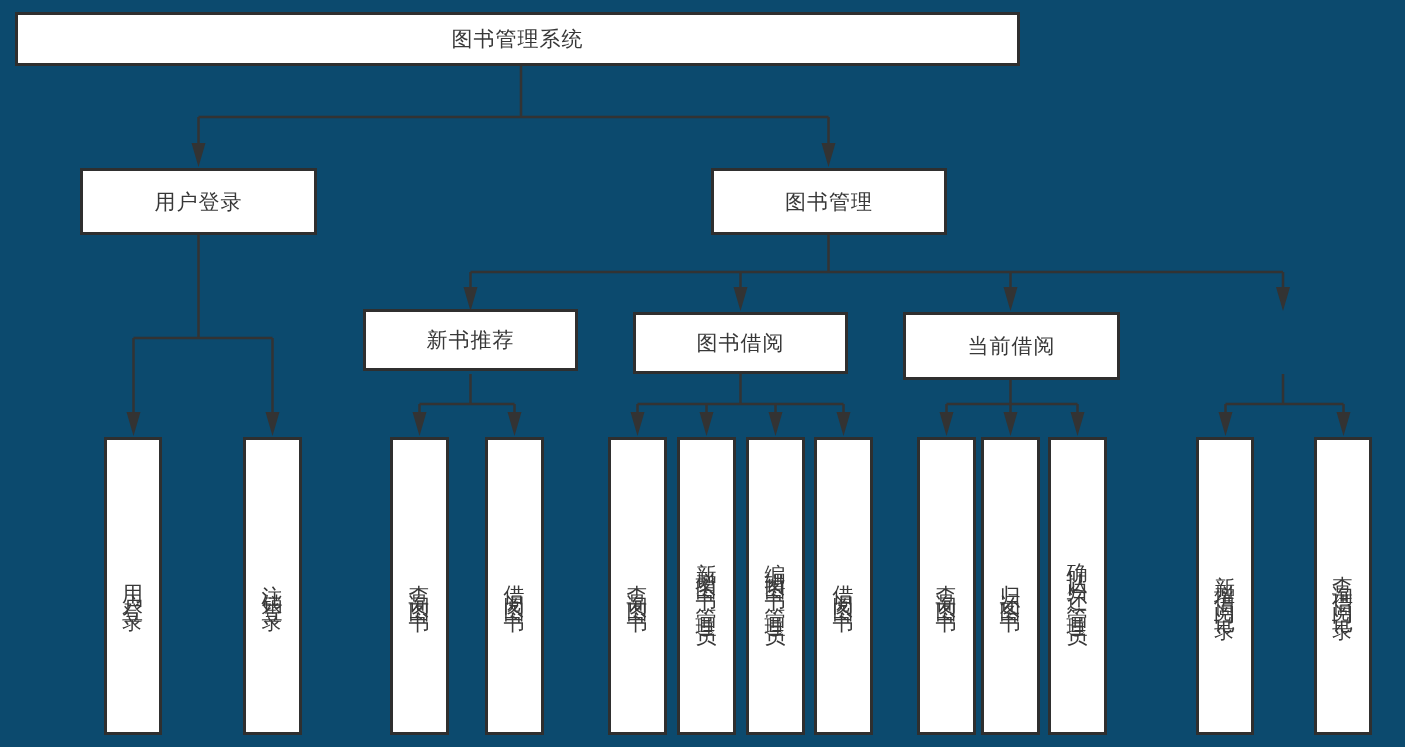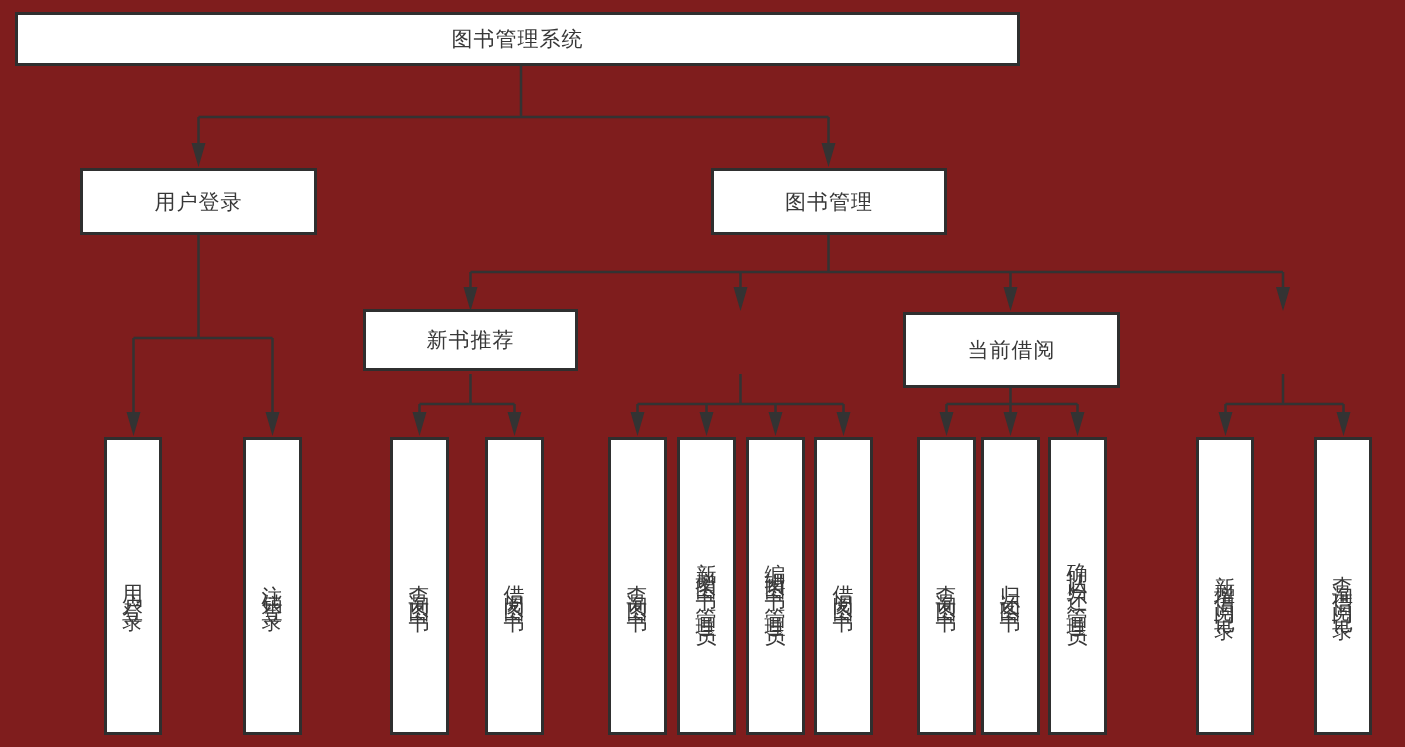--- a/index.html
+++ b/index.html
@@ -4,21 +4,21 @@
 <style>
   html, body {
     margin: 0;
     padding: 0;
     background: #ffffff;
   }
   .canvas {
     position: relative;
     width: 1405px;
     height: 747px;
-    background: #7f1d1d;
+    background: #0c4a6e;
     font-family: "Liberation Sans", "DejaVu Sans", sans-serif;
     overflow: hidden;
   }
   .connectors {
     position: absolute;
     left: 0;
     top: 0;
     width: 1405px;
     height: 747px;
     pointer-events: none;
@@ -36,21 +36,21 @@
   .hbox {
     font-size: 21px;
     letter-spacing: 1px;
     white-space: nowrap;
   }
   .root-box      { left: 15px;   top: 12px;  width: 1005px; height: 54px; }
   .user-login-box{ left: 80px;   top: 168px; width: 237px;  height: 67px; }
   .book-mgmt-box { left: 711px;  top: 168px; width: 236px;  height: 67px; }
   .lvl3-1 { left: 363px;  top: 309px; width: 215px; height: 62px; }
   .lvl3-2 { left: 633px;  top: 312px; width: 215px; height: 62px; }
-  .lvl3-3 { left: 903px;  top: 312px; width: 217px; height: 76px; }
+  .lvl3-3 { left: 903px;  top: 312px; width: 217px; height: 68px; }
   .lvl3-4 { left: 1173px; top: 312px; width: 220px; height: 62px; }
   .vbox {
     top: 437px;
     height: 298px;
     width: 59px;
     font-size: 21px;
   }
   .vbox .vtext {
     writing-mode: vertical-rl;
     text-orientation: mixed;
@@ -128,20 +128,23 @@
   <div class="box hbox user-login-box">
     <span>用户登录</span>
   </div>
   <div class="box hbox book-mgmt-box">
     <span>图书管理</span>
   </div>
 
   <div class="box hbox lvl3-1">
     <span>新书推荐</span>
   </div>
+  <div class="box hbox lvl3-2">
+    <span>图书借阅</span>
+  </div>
   <div class="box hbox lvl3-3">
     <span>当前借阅</span>
   </div>
 
   <div class="box vbox leaf-1">
     <span class="vtext">用户登录</span>
   </div>
   <div class="box vbox leaf-2">
     <span class="vtext">注销登录</span>
   </div>

